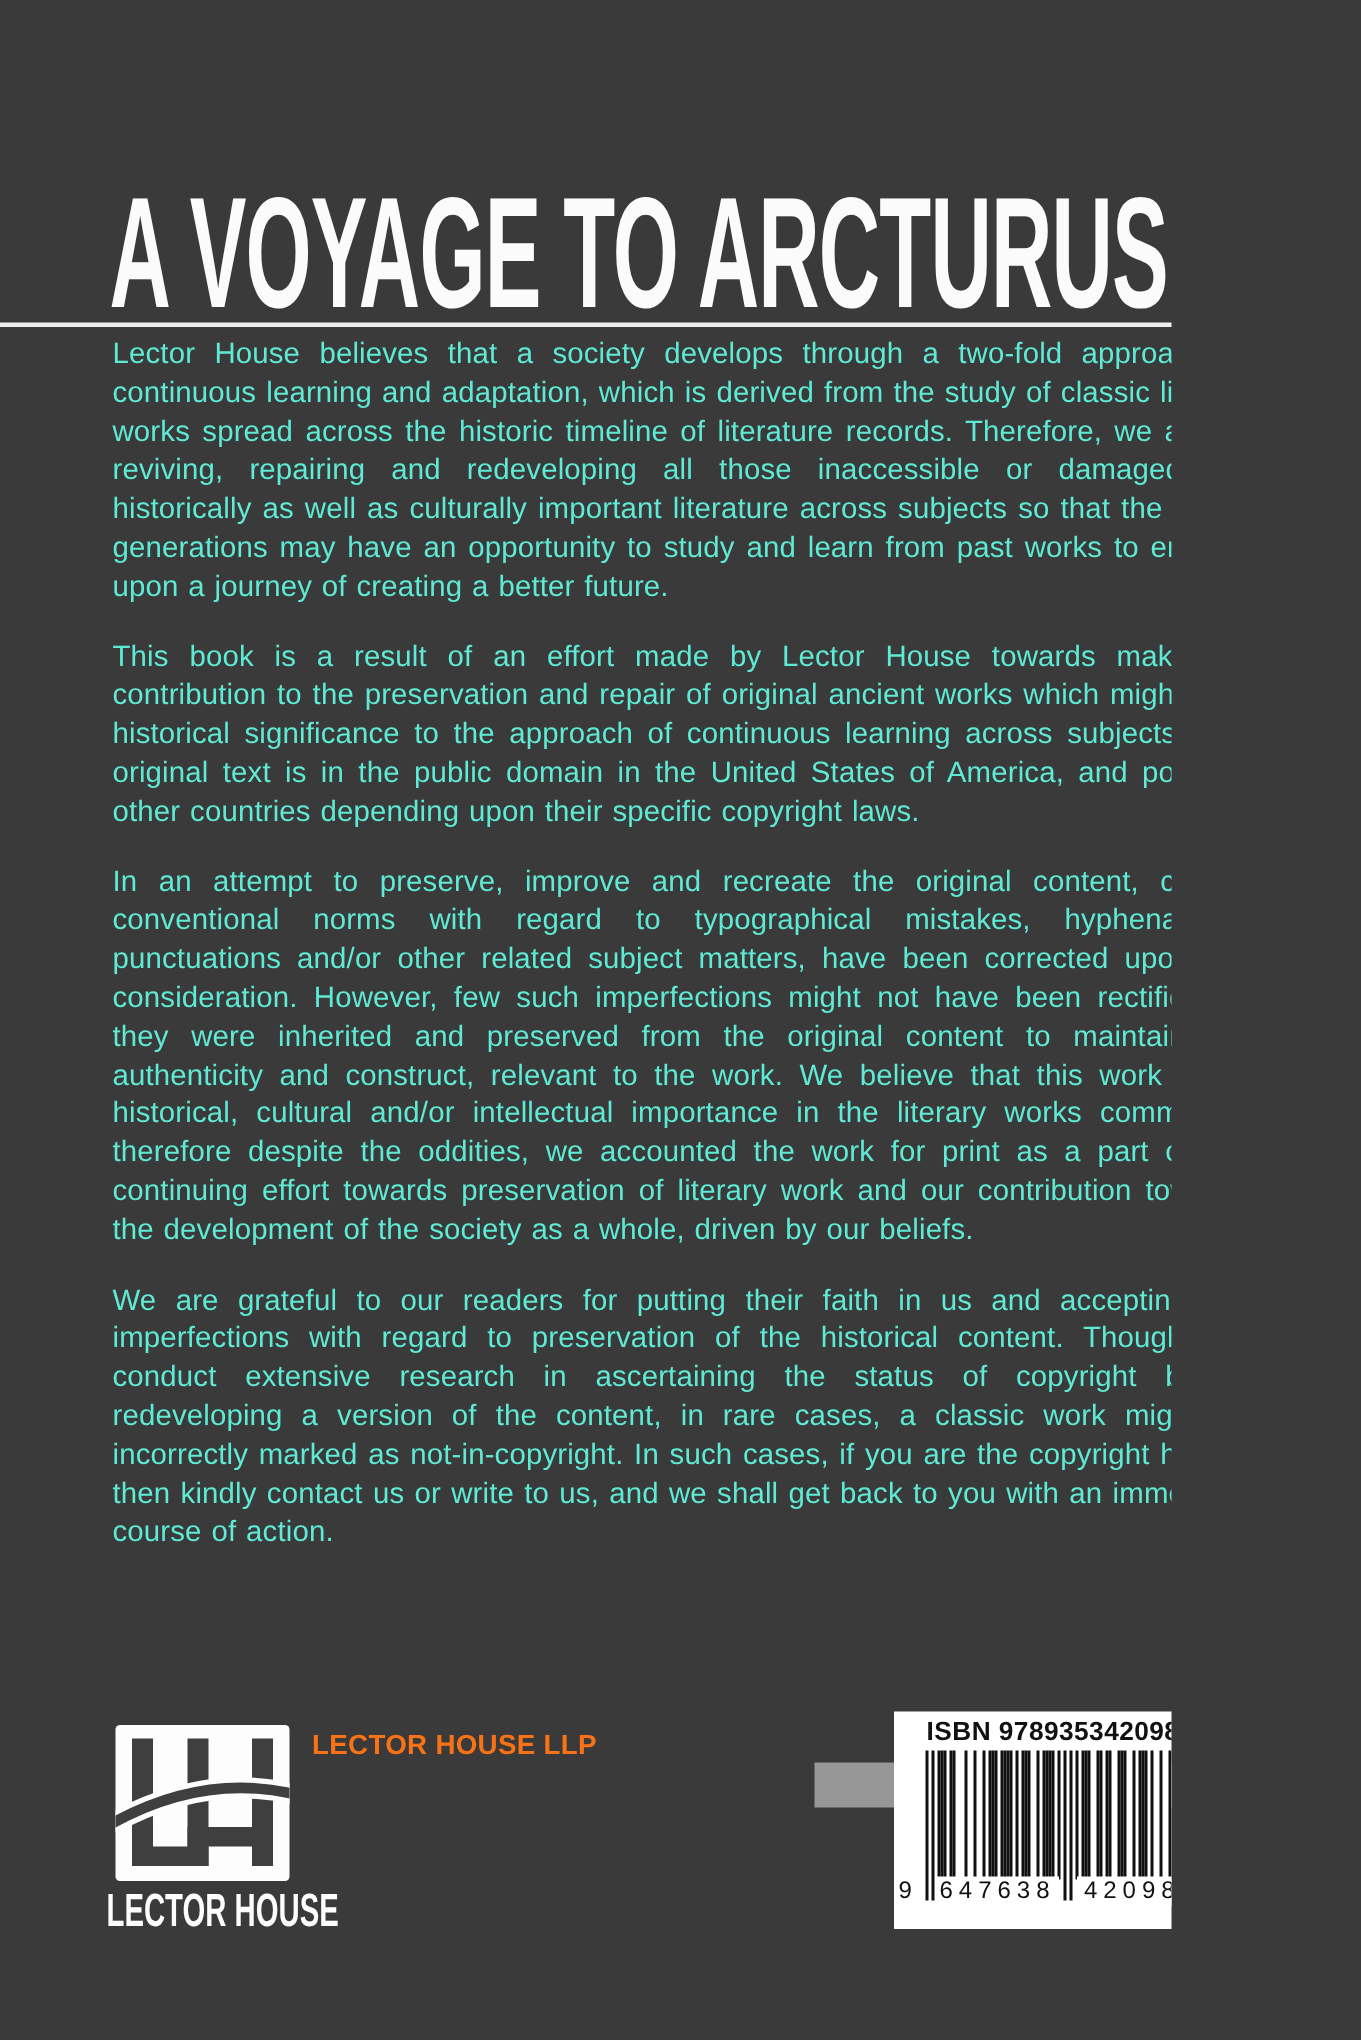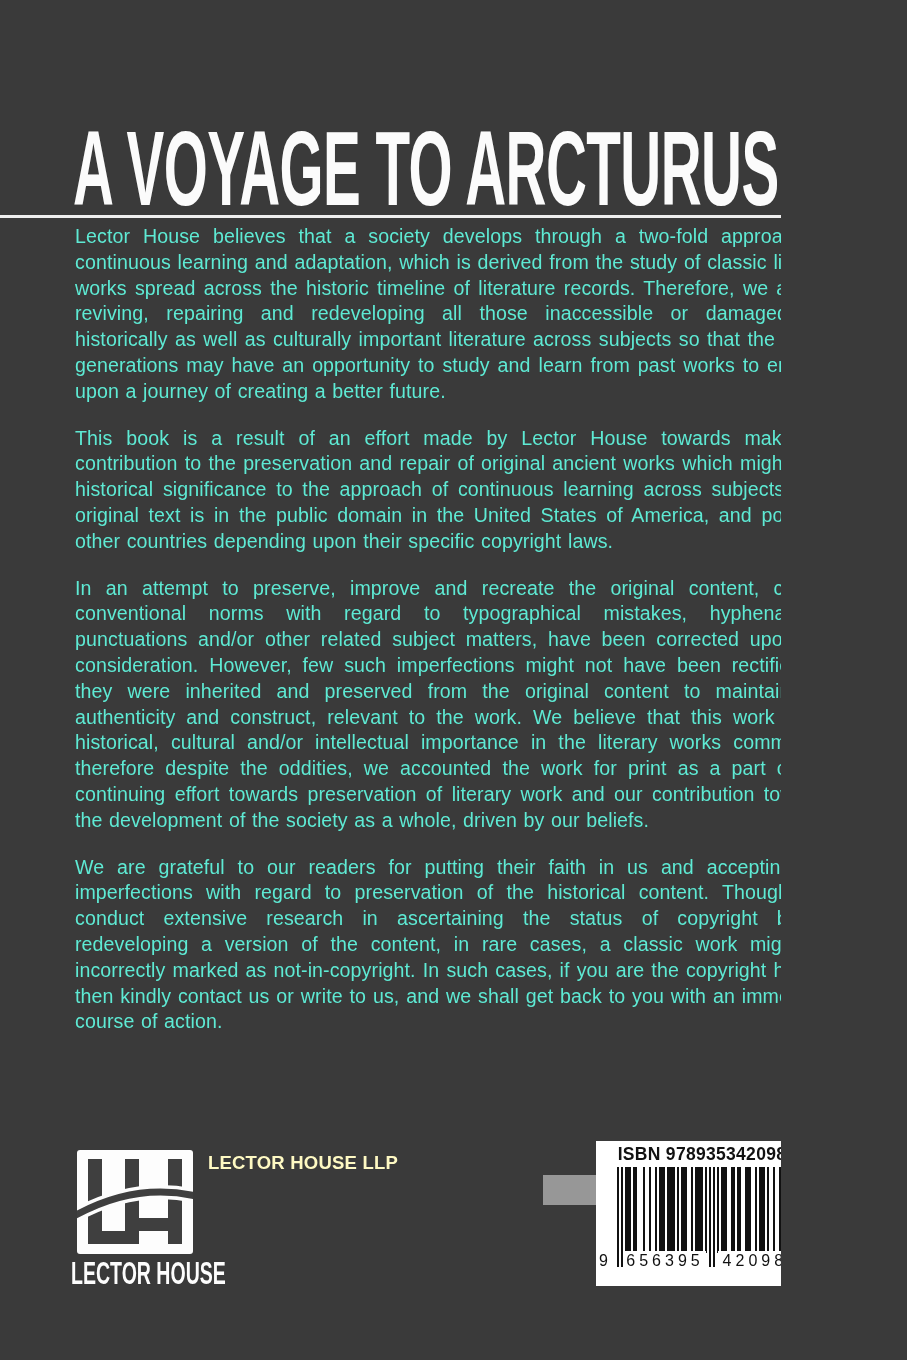--- a/index.html
+++ b/index.html
@@ -69,21 +69,21 @@
     color: #fdfdfd;
     white-space: nowrap;
     transform: scale(0.63, 1);
     transform-origin: left top;
   }
   
   .pub {
     position: absolute;
     left: 208px;
     top: 1152px;
-    color: #fef9c3;
+    color: #f97316;
     font-size: 18.5px;
     font-weight: bold;
     line-height: 22.5px;
     letter-spacing: 0.2px;
   }
   .pub .email-label { margin-right: 6px; }
   
   .band {
     position: absolute;
     left: 543px;
@@ -257,17 +257,17 @@
         <div class="module"></div>
         <div class="module"></div>
         <div class="module on"></div>
         <div class="module"></div>
         <div class="module"></div>
         <div class="module on guard"></div>
         <div class="module guard"></div>
         <div class="module on guard"></div>
       </div>
     <span class="bc-digit bc-d1">9</span>
-    <span class="bc-digit bc-d2">656395</span>
+    <span class="bc-digit bc-d2">647638</span>
     <span class="bc-digit bc-d3">420987</span>
   </div>
 
 </div>
 
 </body></html>

